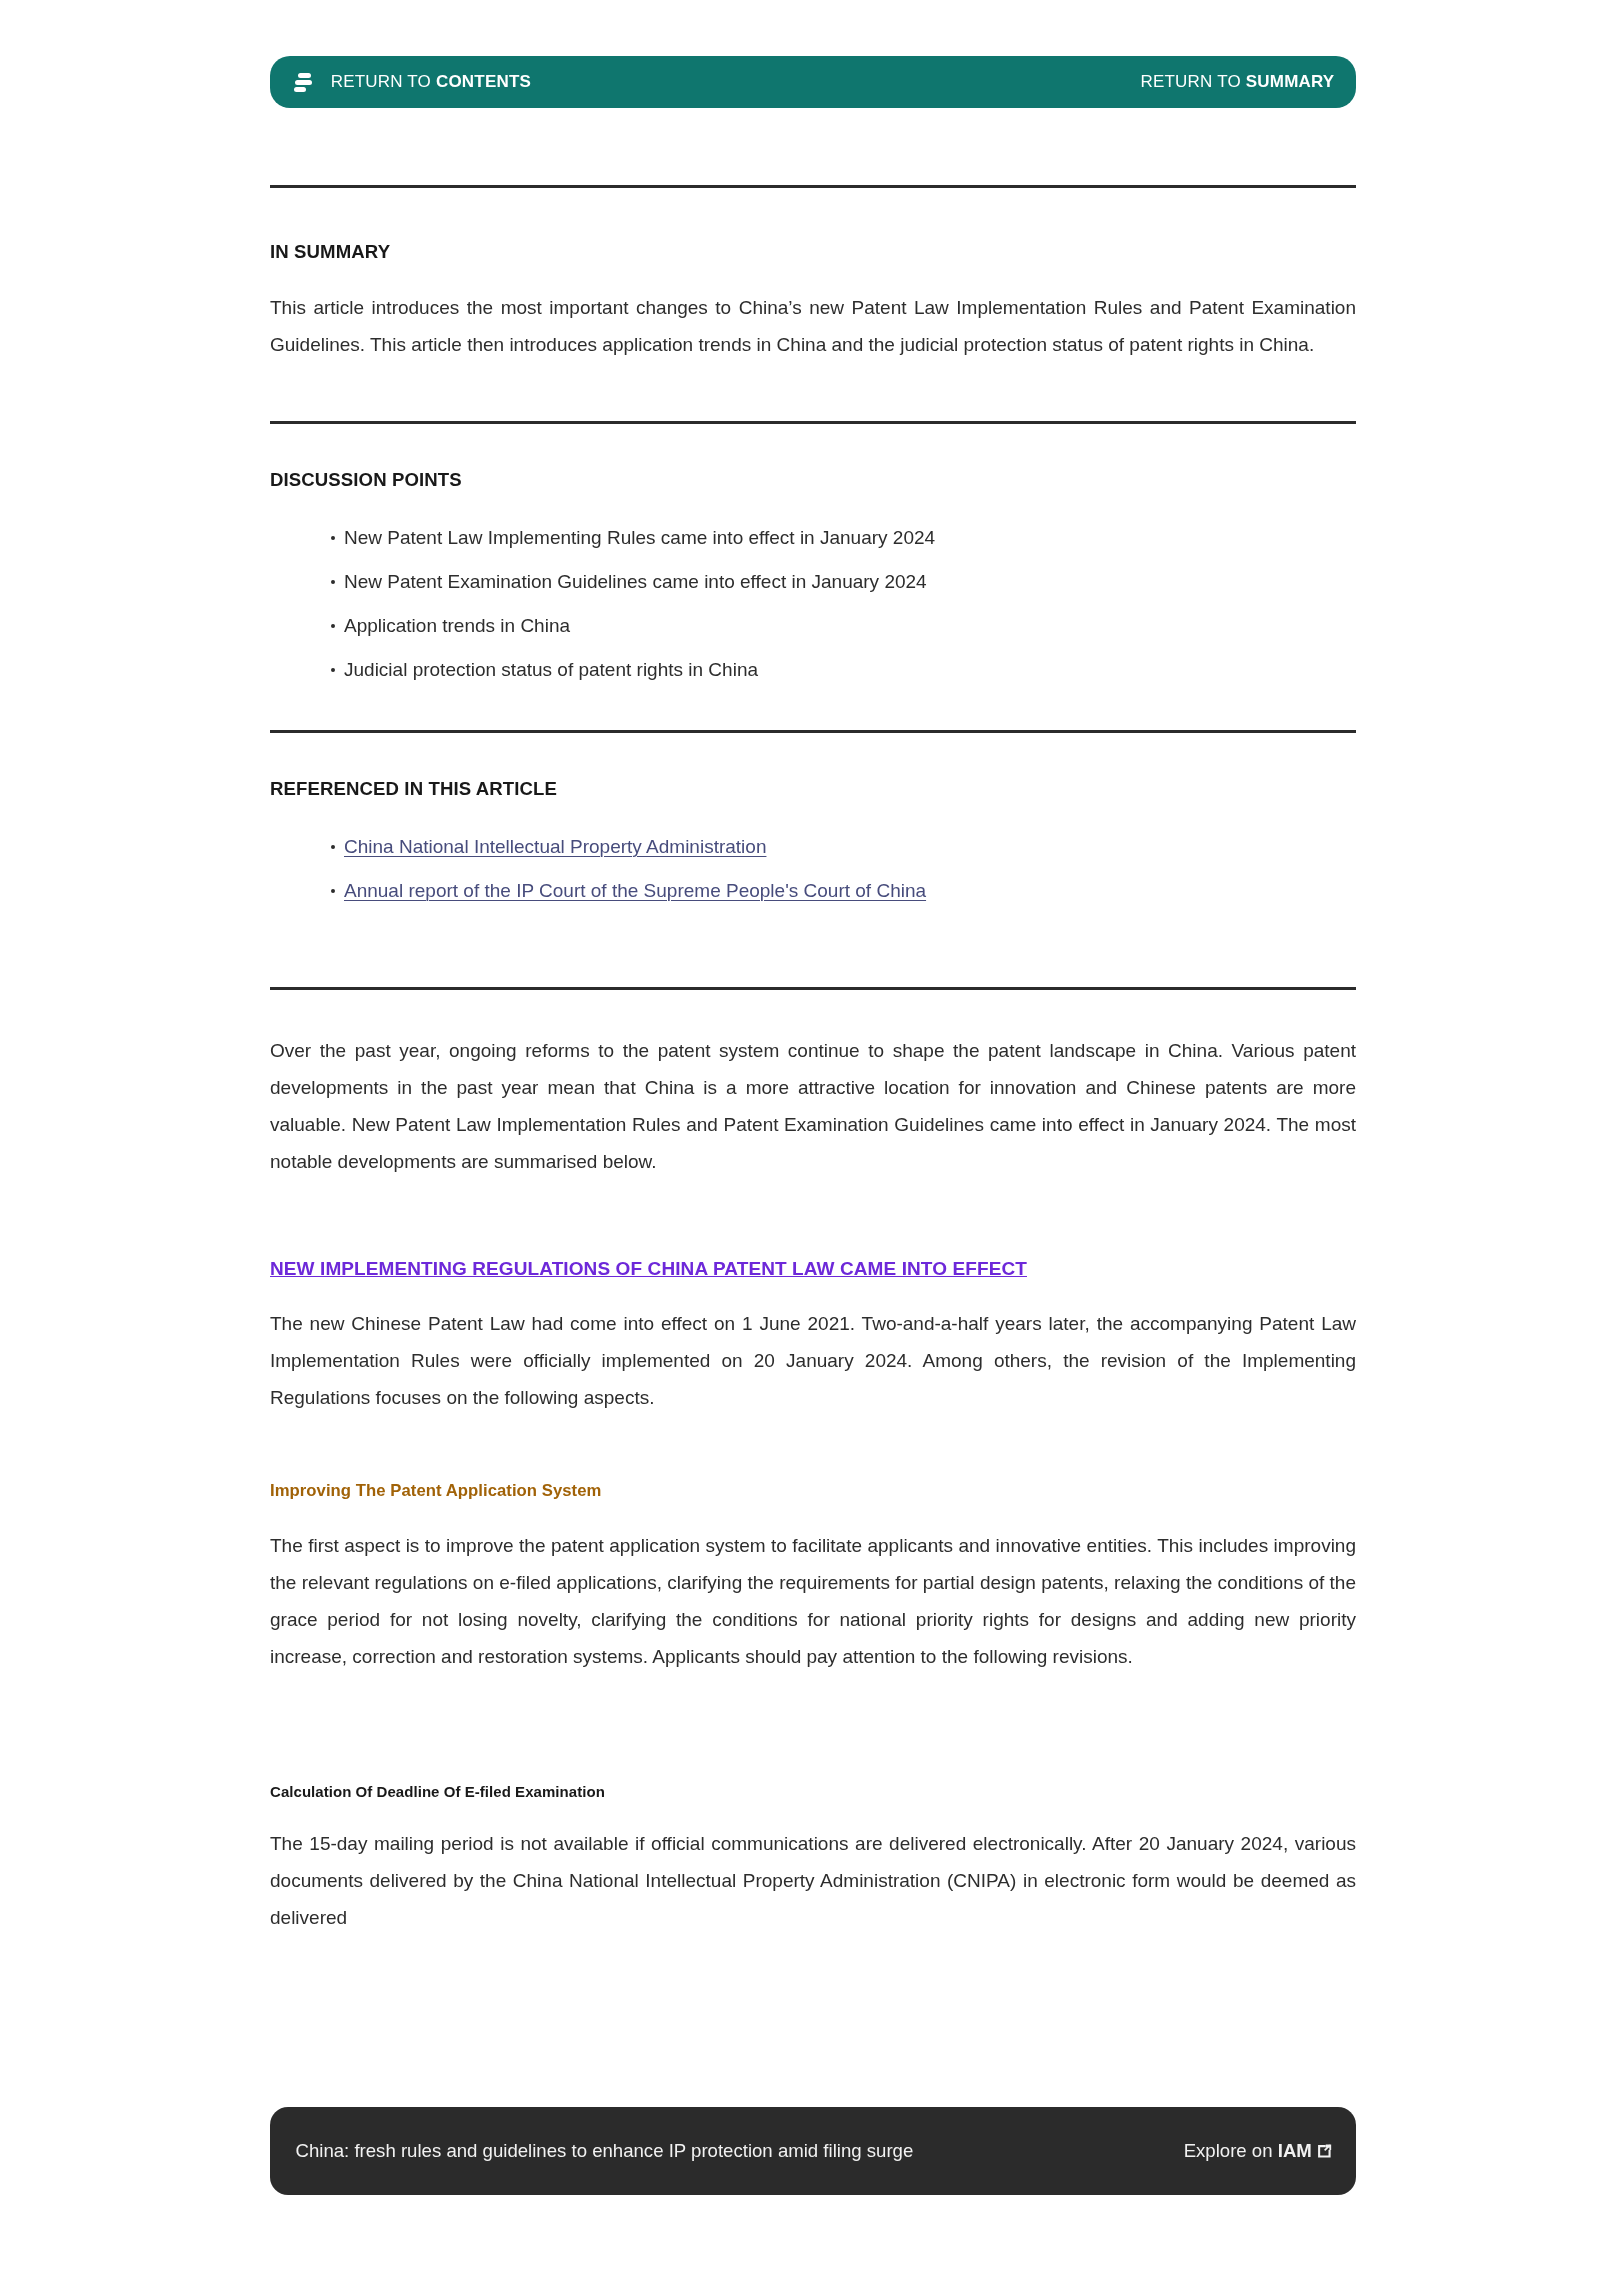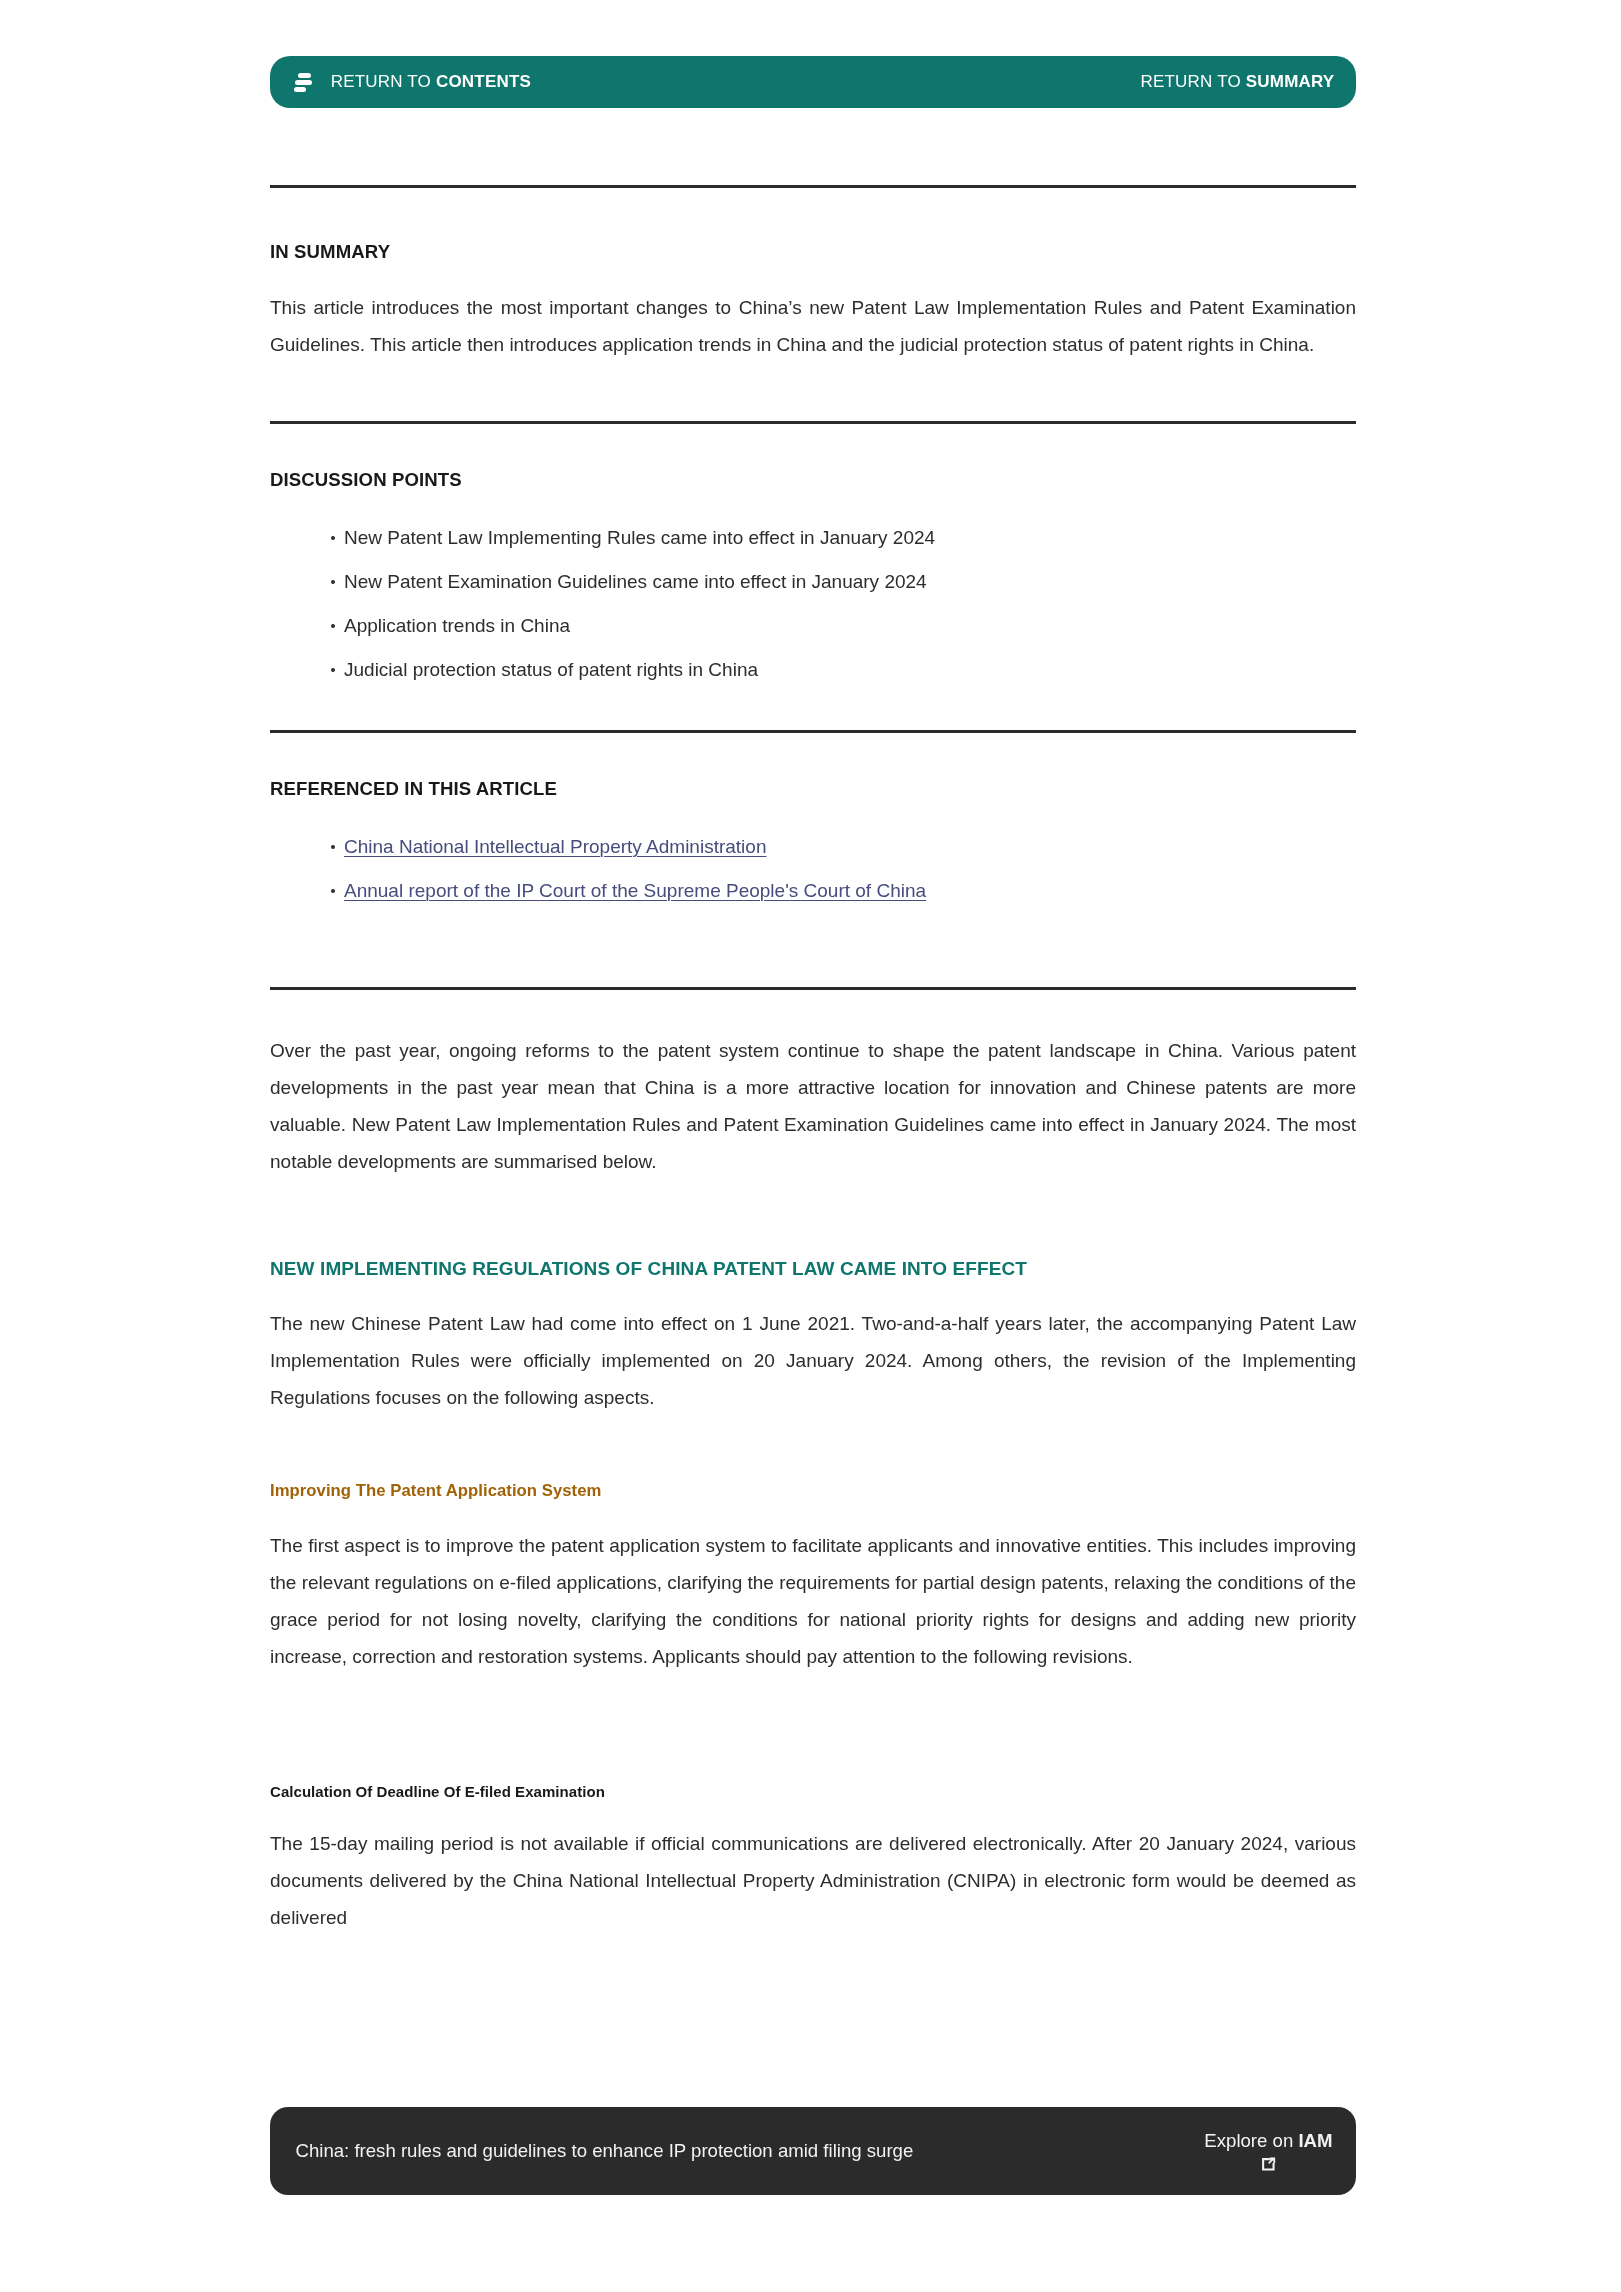--- a/index.html
+++ b/index.html
@@ -89,24 +89,25 @@
     font-weight: 700;
     font-size: 18.6px;
     letter-spacing: 0.1px;
     white-space: nowrap;
   }
 
   .section-heading {
     position: absolute;
     left: 270px;
     width: 1086px;
-    color: #0f766e;
+    color: #6d28d9;
     font-weight: 700;
     font-size: 19px;
     letter-spacing: 0.1px;
+    text-decoration: underline;
   }
 
   .sub-heading {
     position: absolute;
     left: 270px;
     width: 1086px;
     color: #a16207;
     font-weight: 700;
     font-size: 16.7px;
     letter-spacing: 0.05px;
@@ -189,21 +190,20 @@
     line-height: 26.5px;
     max-width: 686px;
   }
   .cta-action {
     display: flex;
     align-items: center;
     gap: 4px;
     color: #f2f2f2;
     font-size: 18.6px;
     white-space: nowrap;
-    flex-direction: column;
   }
   .cta-action b { font-weight: 700; }
   .ext-icon {
     width: 16.7px;
     height: 16.7px;
     flex: none;
     display: block;
   }
 </style>
 </head>

